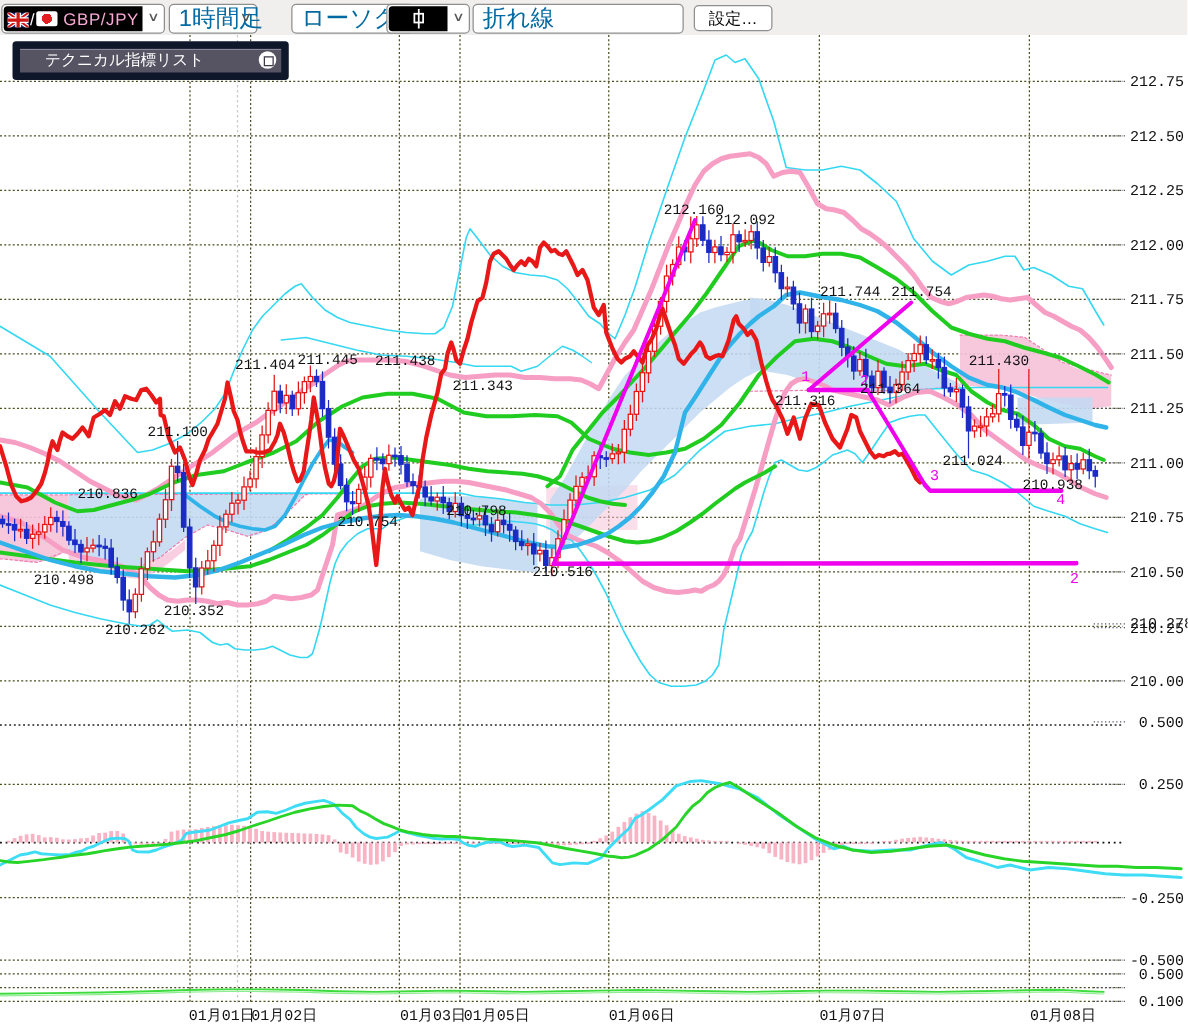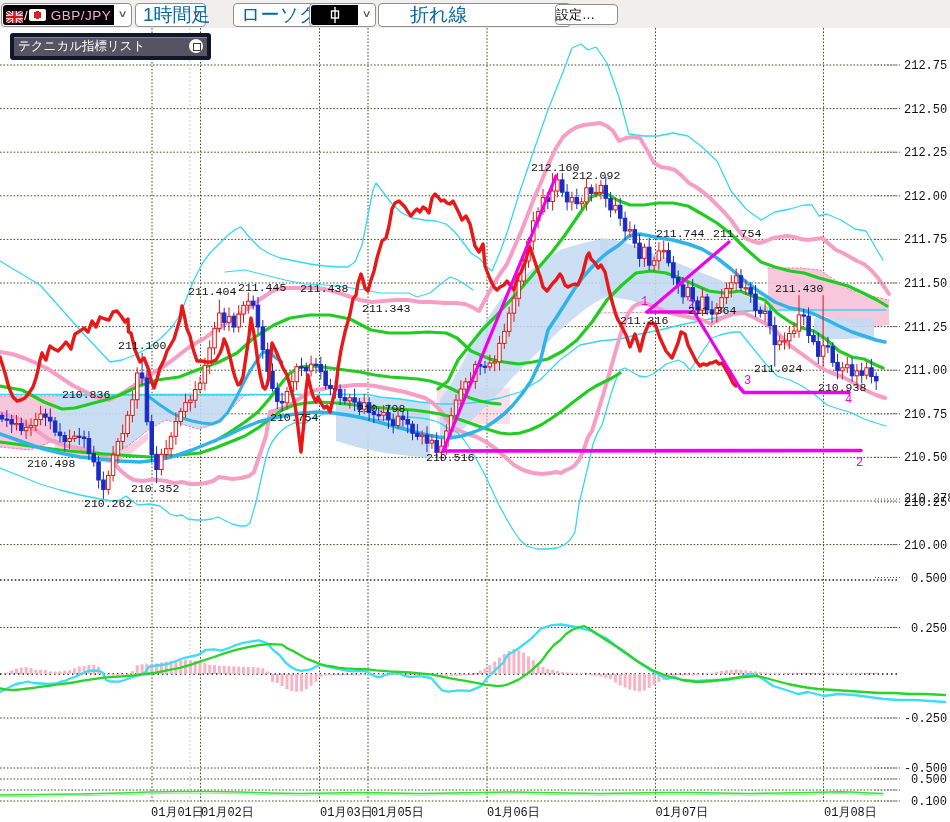--- a/index.html
+++ b/index.html
@@ -1,27 +1,27 @@
 <!DOCTYPE html>
 <html><head><meta charset="utf-8"><style>
 html,body{margin:0;padding:0;}
 body{width:950px;height:822px;position:relative;font-family:"Liberation Sans",sans-serif;background:#fff;overflow:hidden;}
 #stage{position:absolute;left:0;top:0;}
 #toolbar{position:absolute;left:0;top:0;width:950px;height:56px;}
 .combo{position:absolute;top:3px;height:22px;background:#fff;border:1px solid #8f8f8f;border-radius:4px;display:flex;align-items:center;}
-.field{position:absolute;top:3px;height:22px;background:#fff;border:1px solid #8f8f8f;border-radius:4px;display:flex;align-items:center;padding-left:24px;}
+.field{position:absolute;top:3px;height:22px;background:#fff;border:1px solid #8f8f8f;border-radius:4px;display:flex;align-items:center;}
 .blackbox{background:#000;height:20px;margin-left:1px;display:inline-flex;align-items:center;border-radius:3px 0 0 3px;}
 .flaguk{width:17px;height:12px;margin-left:3px;display:inline-block;}
 .slash{color:#fff;font-size:13px;margin:0 1px;}
 .flagjp{width:17px;height:12px;display:inline-block;background:radial-gradient(circle at 50% 50%,#e02020 0 4px,#fff 4px);border-radius:2px;}
 .pair{color:#f9a8d4;font-size:13.5px;margin-left:5px;letter-spacing:0.5px;}
 .ctext{font-size:19px;color:#0369a1;margin-left:7px;white-space:nowrap;}
 .chev{position:absolute;right:5px;top:4px;color:#555;font-size:10px;transform:scaleX(1.4);}
-.setbtn{position:absolute;left:555px;top:4px;width:61px;height:19px;background:#fff;border:1px solid #8f8f8f;border-radius:4px;font-size:13px;line-height:19px;}
-#techbtn{position:absolute;left:10px;top:33px;width:189px;height:19px;background:#565362;border:4px solid #0f172a;border-radius:3px;color:#fff;font-size:12.5px;line-height:19px;padding-left:4px;box-shadow:inset 0 1px 0 #8a8798;}
+.setbtn{position:absolute;left:555px;top:4px;width:61px;height:19px;background:#fff;border:1px solid #8f8f8f;border-radius:4px;font-size:13px;text-align:center;line-height:19px;}
+#techbtn{position:absolute;left:10px;top:33px;width:189px;height:19px;background:#565362;border:6px solid #0f172a;border-radius:3px;color:#fff;font-size:12.5px;line-height:19px;padding-left:20px;box-shadow:inset 0 1px 0 #8a8798;}
 .ticon{position:absolute;right:4px;top:2px;width:14px;height:14px;background:#fff;border-radius:50%;display:inline-block;}
 .tsq{position:absolute;left:4px;top:4px;width:6px;height:6px;border:1.5px solid #3a3946;display:inline-block;}
 </style></head>
 <body>
 <div id="stage"><svg width="950" height="822" viewBox="0 0 950 822" shape-rendering="auto">
       <rect x="0" y="0" width="950" height="822" fill="#ffffff"></rect>
       <rect x="0" y="0" width="950" height="28" fill="#f0efee"></rect>
       <line x1="0" y1="65" x2="898" y2="65" stroke="#4c4d20" stroke-width="1" stroke-dasharray="1.6 1.8"></line>
       <line x1="0" y1="108.6" x2="898" y2="108.6" stroke="#4c4d20" stroke-width="1" stroke-dasharray="1.6 1.8"></line>
       <line x1="0" y1="152.2" x2="898" y2="152.2" stroke="#4c4d20" stroke-width="1" stroke-dasharray="1.6 1.8"></line>

